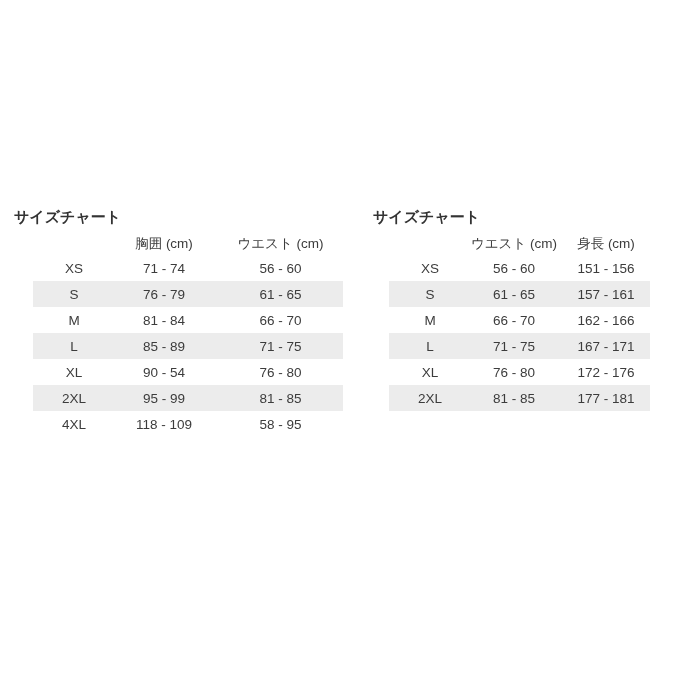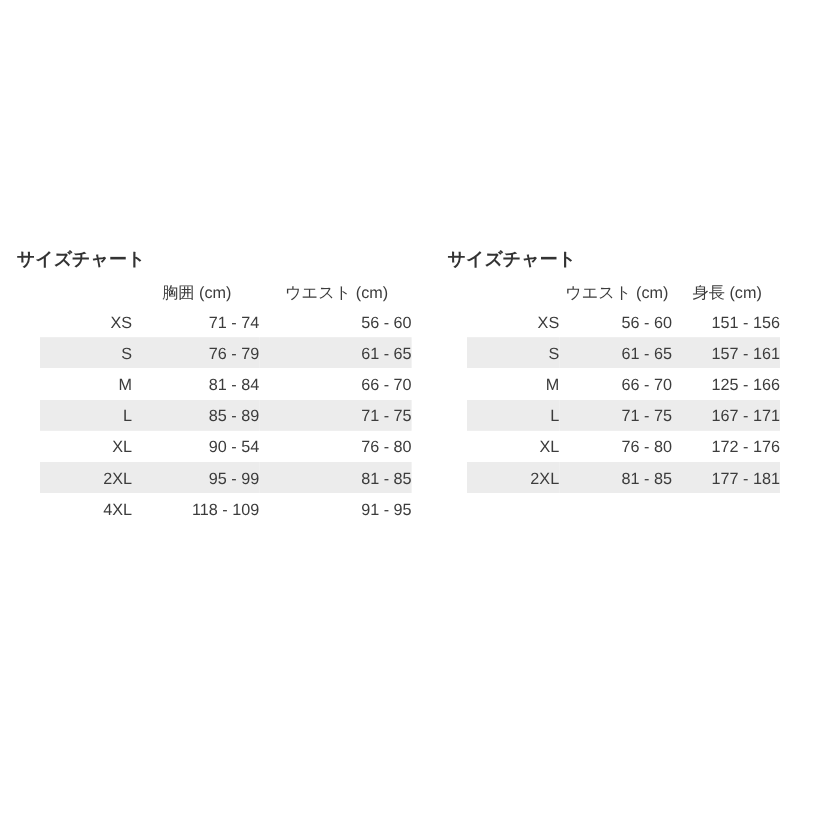--- a/index.html
+++ b/index.html
@@ -49,21 +49,21 @@
   table.size-table th {
     height: 23px;
     font-weight: normal;
     text-align: center;
     vertical-align: middle;
     white-space: nowrap;
     overflow: hidden;
   }
   table.size-table td {
     height: 26px;
-    text-align: right;
+    text-align: center;
     vertical-align: middle;
     white-space: nowrap;
     overflow: hidden;
   }
   table.size-table th:first-child,
   table.size-table td:first-child { padding-left: 5px; }
   table.size-table th:not(:first-child),
   table.size-table td:not(:first-child) { padding-left: 2px; }
   table.size-table tbody tr:nth-child(even) { background: var(--row-alt); }
 </style>
@@ -114,21 +114,21 @@
         <td>76 - 80</td>
       </tr>
       <tr>
         <td>2XL</td>
         <td>95 - 99</td>
         <td>81 - 85</td>
       </tr>
       <tr>
         <td>4XL</td>
         <td>118 - 109</td>
-        <td>91 - 95</td>
+        <td>58 - 95</td>
       </tr>
     </tbody>
   </table>
 
   <h2 class="chart-title title-right">サイズチャート</h2>
 
   <table class="size-table table-right">
     <colgroup>
         <col class="c1">
         <col class="c2">
@@ -148,21 +148,21 @@
         <td>151 - 156</td>
       </tr>
       <tr>
         <td>S</td>
         <td>61 - 65</td>
         <td>157 - 161</td>
       </tr>
       <tr>
         <td>M</td>
         <td>66 - 70</td>
-        <td>125 - 166</td>
+        <td>162 - 166</td>
       </tr>
       <tr>
         <td>L</td>
         <td>71 - 75</td>
         <td>167 - 171</td>
       </tr>
       <tr>
         <td>XL</td>
         <td>76 - 80</td>
         <td>172 - 176</td>

